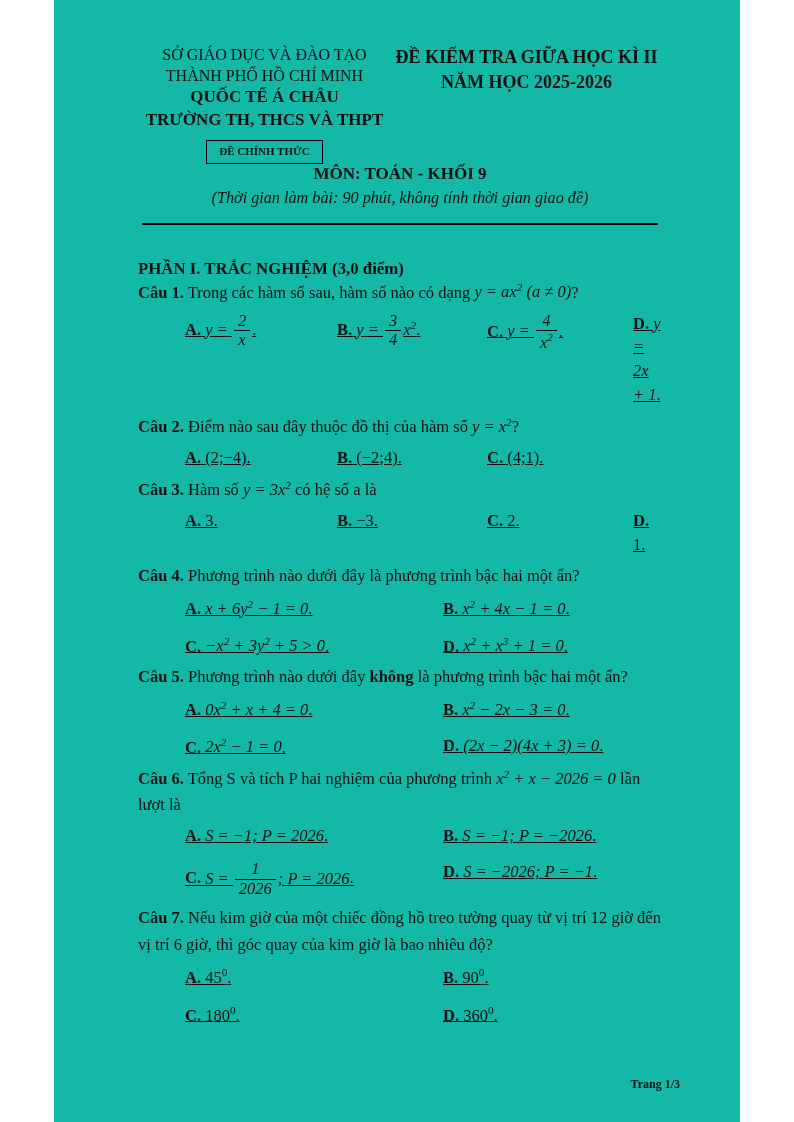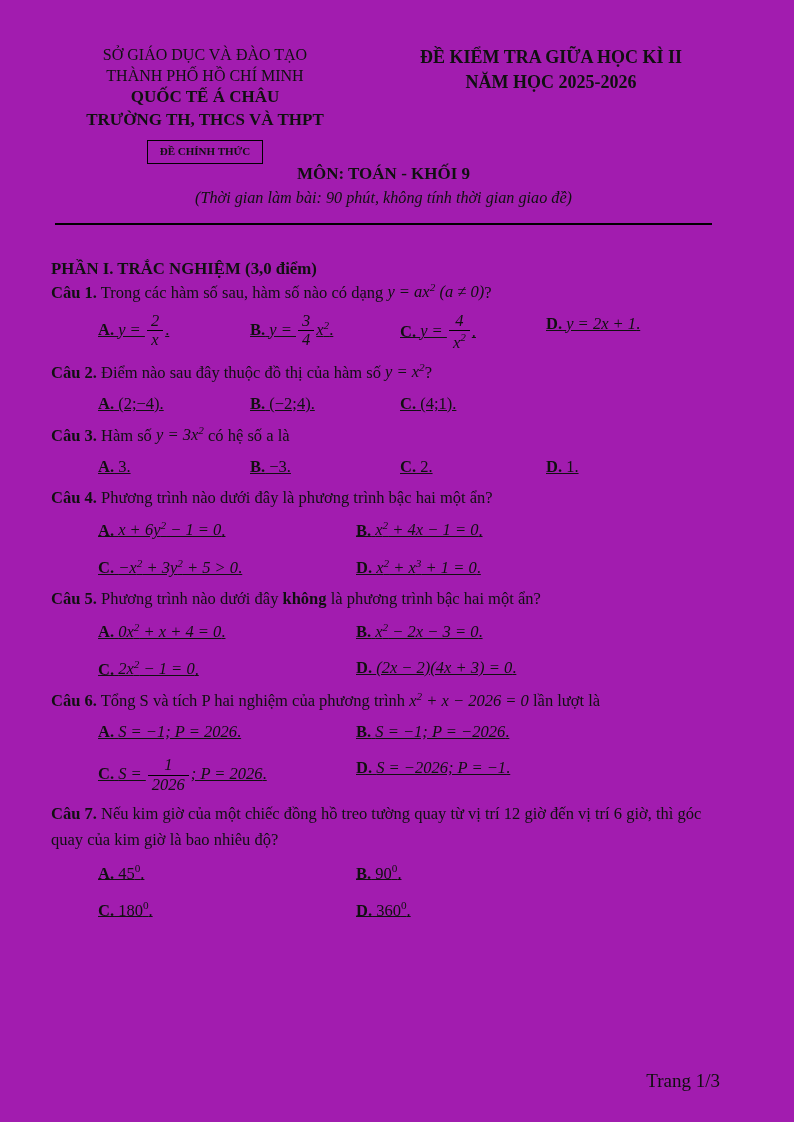--- a/index.html
+++ b/index.html
@@ -1,21 +1,21 @@
 <!DOCTYPE html>
 <html><head>
 <meta charset="utf-8">
 <style>
   * { box-sizing: border-box; }
   html, body { margin: 0; padding: 0; background: #ffffff; }
   .page {
-    width: 794px; height: 1122px; margin: 0 auto; background: #a21caf;
+    width: 686px; height: 1122px; margin: 0 auto; background: #14b8a6;
     position: relative; color: #101010;
     font-family: "Liberation Serif", "DejaVu Serif", serif;
-    font-size: 16.5px; padding: 44px 78px 0 51px; overflow: hidden;
+    font-size: 16.5px; padding: 44px 78px 0 84px; overflow: hidden;
   }
   .header { display: flex; justify-content: space-between; align-items: flex-start; }
   .header-left { width: 308px; text-align: center; line-height: 1.32; }
   .hl-line { font-size: 16px; }
   .hl-line.bold { font-weight: bold; font-size: 17px; }
   .badge {
     display: inline-block; border: 1.7px solid #000; padding: 3px 12px 4px;
     font-weight: bold; font-size: 11px; margin-top: 9px;
   }
   .header-right { width: 330px; text-align: center; line-height: 1.38; padding-top: 1px; }
@@ -33,21 +33,21 @@
   .option { padding: 6px 0; line-height: 1.45; text-decoration: underline; }
   .option b { font-weight: bold; }
   .m { font-style: italic; }
   sup { font-size: 0.68em; }
   .frac {
     display: inline-flex; flex-direction: column; text-align: center;
     vertical-align: middle; line-height: 1.15; margin: 0 2px;
   }
   .fnum { display: block; padding: 0 4px; border-bottom: 1.3px solid #000; }
   .fden { display: block; padding: 0 4px; }
-  .footer { position: absolute; right: 74px; bottom: 30px; font-size: 19px; }
+  .footer { position: absolute; right: 60px; bottom: 30px; font-size: 12px; font-weight: bold; }
 </style>
 </head>
 <body>
 
 <div class="page">
 
   <div class="header">
     <div class="header-left">
       <div class="hl-line">SỞ GIÁO DỤC VÀ ĐÀO TẠO</div>
       <div class="hl-line">THÀNH PHỐ HỒ CHÍ MINH</div>

